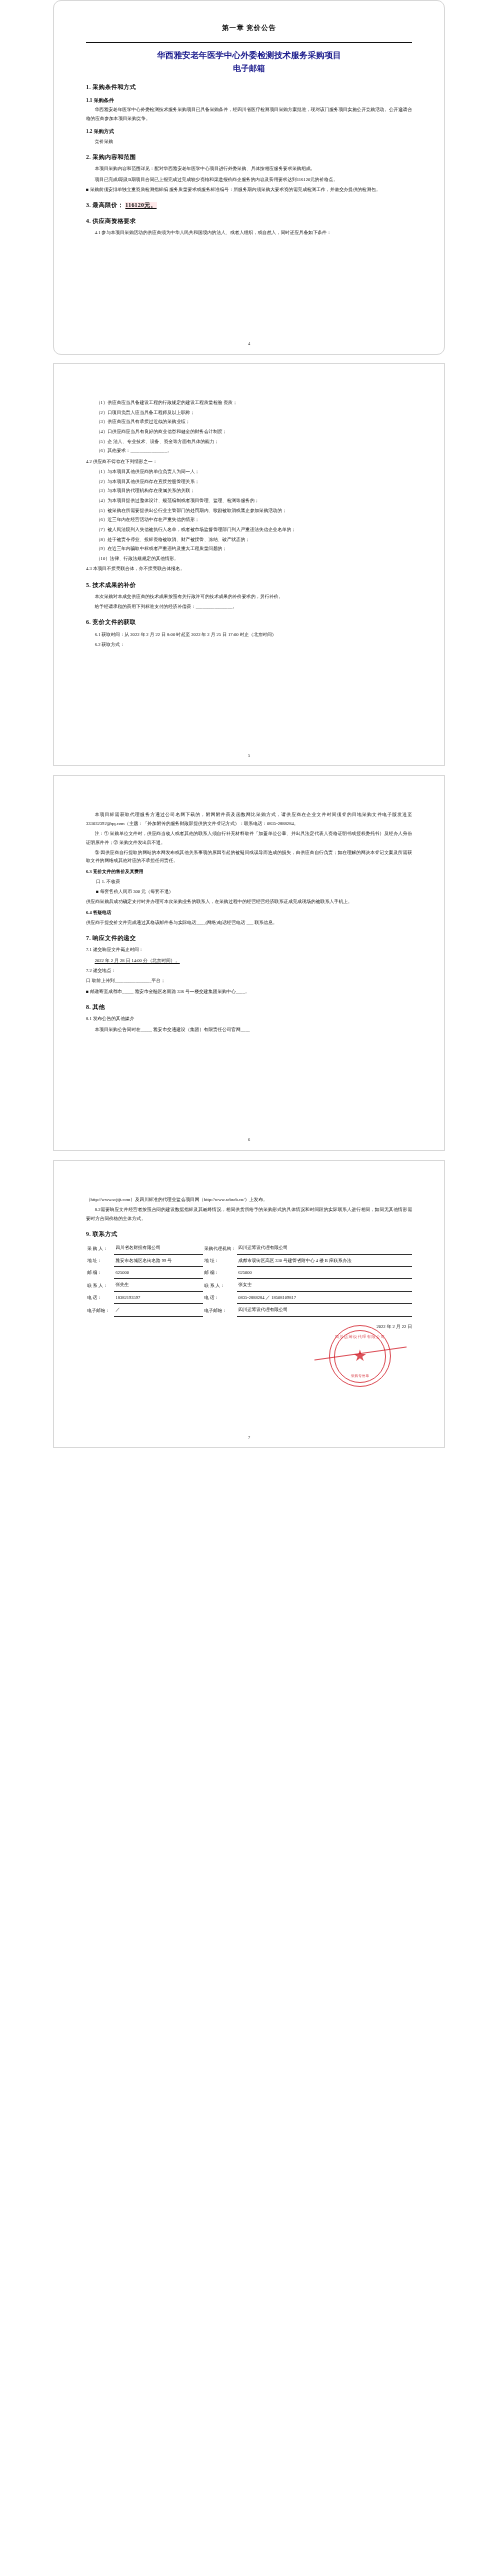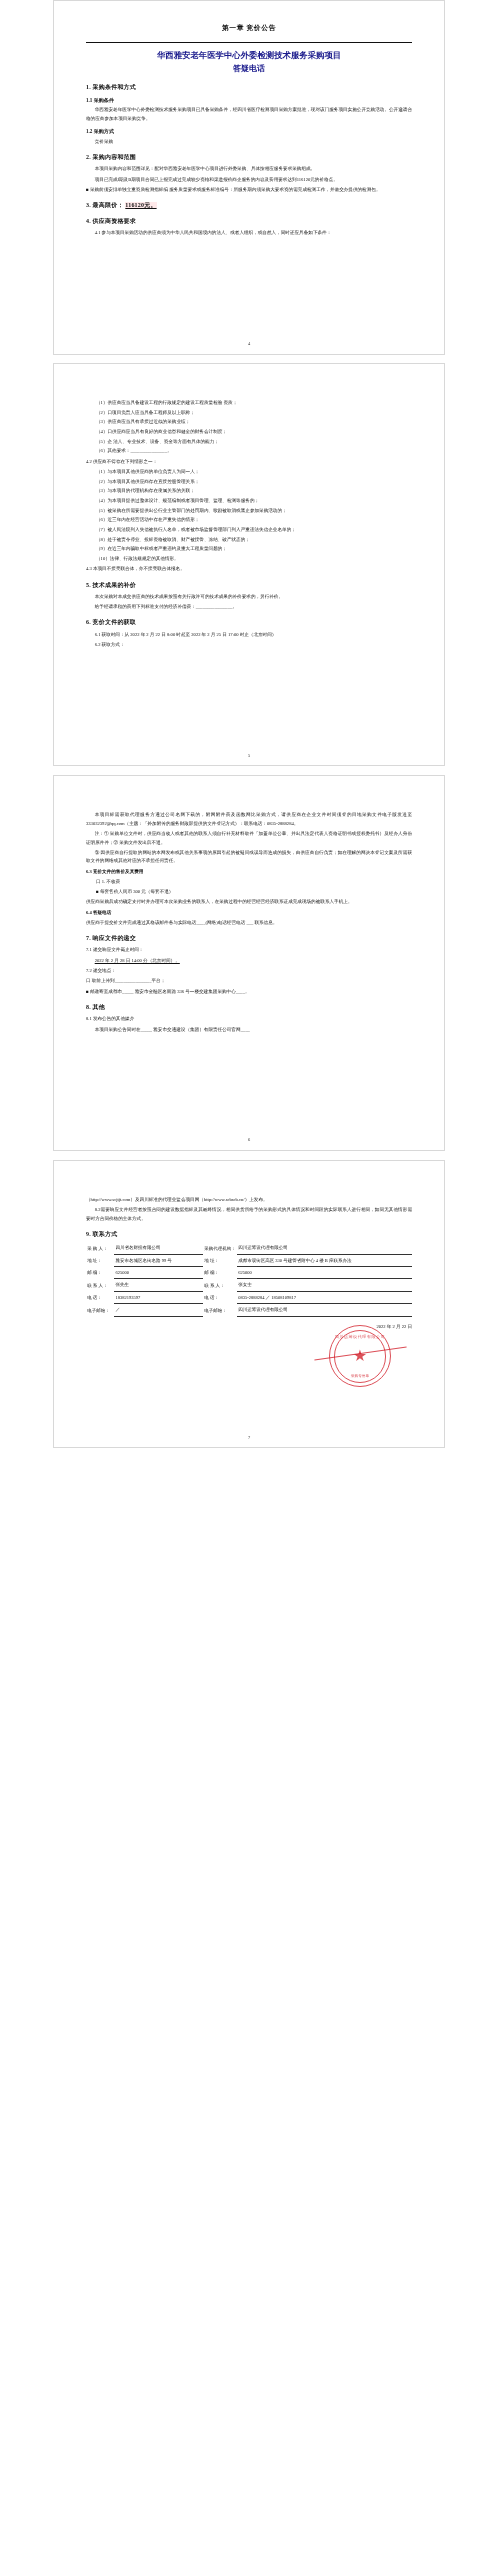--- a/index.html
+++ b/index.html
@@ -12,21 +12,21 @@
   .page-wrap{width:498px;margin:0 auto;}
   .sheet{
     width:392px;
     margin:0 auto 8.7px auto;
     background:#fff;
     border:0.6px solid #d8d8d8;
     box-sizing:border-box;
     padding:16px 32px 21px 32px;
     position:relative;
   }
-  .sheet.first{padding-top:21px;}
+  .sheet.first{padding-top:21px;border-radius:8px;}
   .chapter{
     text-align:center;
     font-weight:bold;
     font-size:6.8px;
     letter-spacing:0.6px;
     margin:1.2px 0 8.7px 0;
   }
   .hr-thin{border:0;border-top:0.6px solid #111;margin:3.7px 0 6.2px 0;}
   .doc-title{
     text-align:center;
@@ -144,21 +144,21 @@
 </style>
 </head>
 <body>
 
 <div class="page-wrap">
 
   <div class="sheet first">
     <div class="chapter">第一章  竞价公告</div>
     <hr class="hr-thin">
     <div class="doc-title">华西雅安老年医学中心外委检测技术服务采购项目</div>
-    <div class="doc-title2">答疑电话</div>
+    <div class="doc-title2">电子邮箱</div>
 
     <h2 class="sec">
       <span>1.</span>
       <span>采购条件和方式</span>
     </h2>
     <h3 class="sub">
       <span>1.1</span>
       <span>采购条件</span>
     </h3>
     <p class="t ind">华西雅安老年医学中心外委检测技术服务采购项目已具备采购条件，经四川省医疗检测项目采购方案批准，现对该门服务项目实施公开竞购活动。公开邀请合格的应商参加本项目采购竞争。</p>

